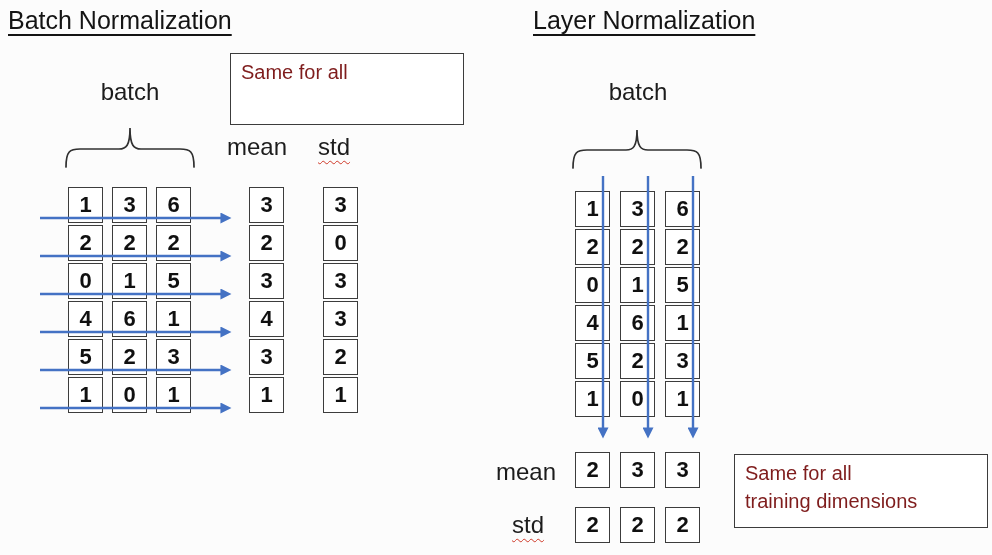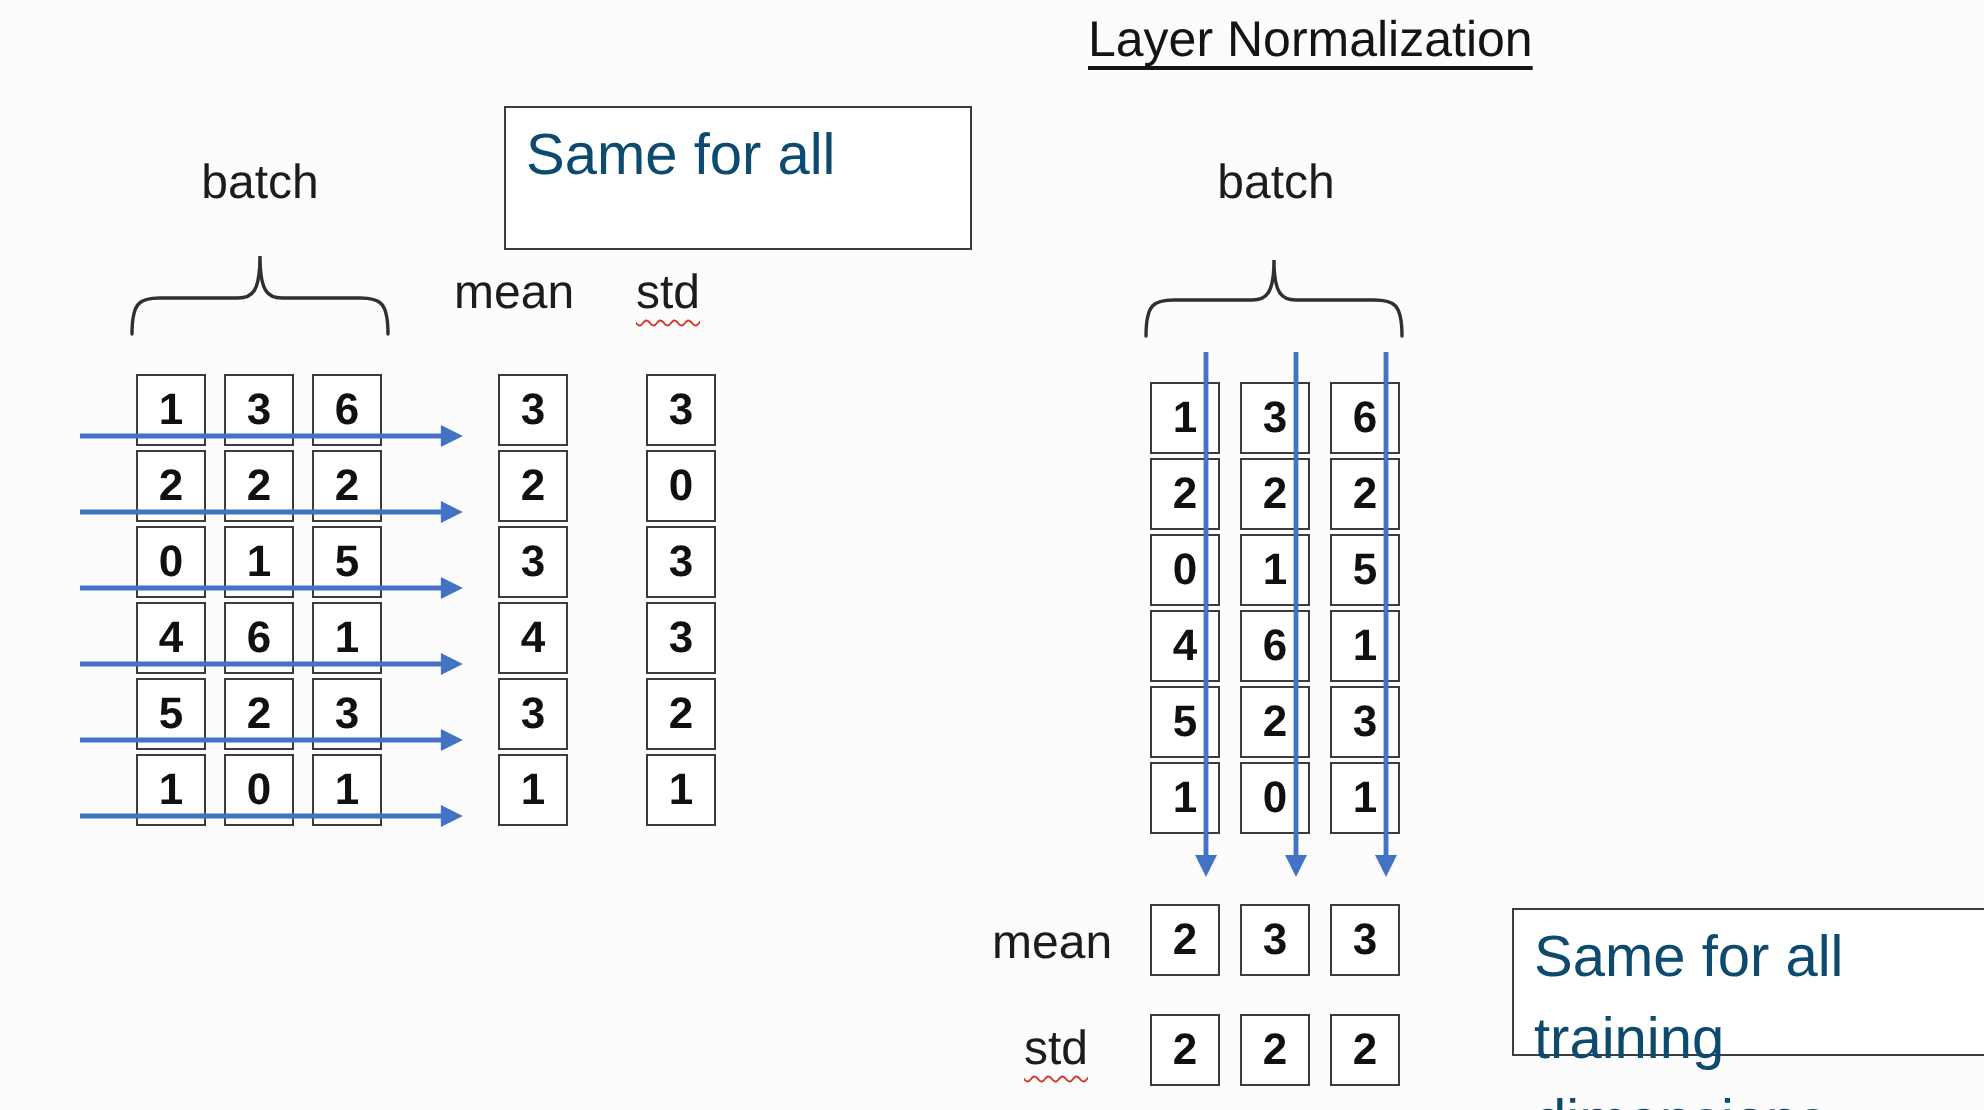--- a/index.html
+++ b/index.html
@@ -1,39 +1,40 @@
 <!DOCTYPE html>
 <html><head>
 <meta charset="utf-8">
 <style>
   html,body{margin:0;padding:0;background:#fcfcfc;font-family:"Liberation Sans",sans-serif;}
   #canvas{position:relative;width:992px;height:555px;background:#fcfcfc;overflow:hidden;}
   .title{position:absolute;font-size:25px;color:#141414;text-decoration:underline;
          text-decoration-thickness:1.5px;text-underline-offset:5px;white-space:nowrap;}
   .label{position:absolute;font-size:24px;color:#1c1c1c;white-space:nowrap;}
   .wavy{text-decoration:underline wavy #cf3a2a;text-decoration-thickness:1px;text-underline-offset:5px;}
-  .note{position:absolute;border:1.7px solid #3c3c3c;background:#fff;color:#0c4a6e;
-        font-size:29px;line-height:1.42;padding:4px 10px;margin-left:22px;}
+  .note{position:absolute;border:1.7px solid #3c3c3c;background:#fff;color:#7f1d1d;
+        font-size:20px;line-height:1.42;padding:4px 10px;}
   .cellgrid{position:absolute;display:grid;}
   .g3l{grid-template-columns:repeat(3,35px);gap:2px 9px;}
   .g3r{grid-template-columns:repeat(3,35px);gap:2px 10px;}
   .g1 {grid-template-columns:35px;gap:2px;}
   .row3{grid-template-columns:repeat(3,35px);gap:0 10px;}
   .cell{width:35px;height:36px;box-sizing:border-box;border:1.7px solid #3c3c3c;background:#fff;
         display:flex;align-items:center;justify-content:center;
         font-weight:bold;font-size:22px;color:#101010;}
   #overlay{position:absolute;left:0;top:0;z-index:5;pointer-events:none;}
   .ctr{text-align:center;}
 </style>
 </head>
 <body>
 
 <div id="canvas">
 
-  <div class="title" style="left:544px;top:6px;">Layer Normalization</div>
+  <div class="title" style="left:8px;top:6px;">Batch Normalization</div>
+  <div class="title" style="left:533px;top:6px;">Layer Normalization</div>
 
   <div class="label ctr" style="left:68px;top:78px;width:124px;">batch</div>
   <div class="label ctr" style="left:575px;top:78px;width:126px;">batch</div>
 
   <div class="note" style="left:230px;top:53px;width:212px;height:62px;">
     <div>Same for all</div>
   </div>
 
   <div class="note" style="left:734px;top:454px;width:232px;height:64px;">
     <div>Same for all</div>

